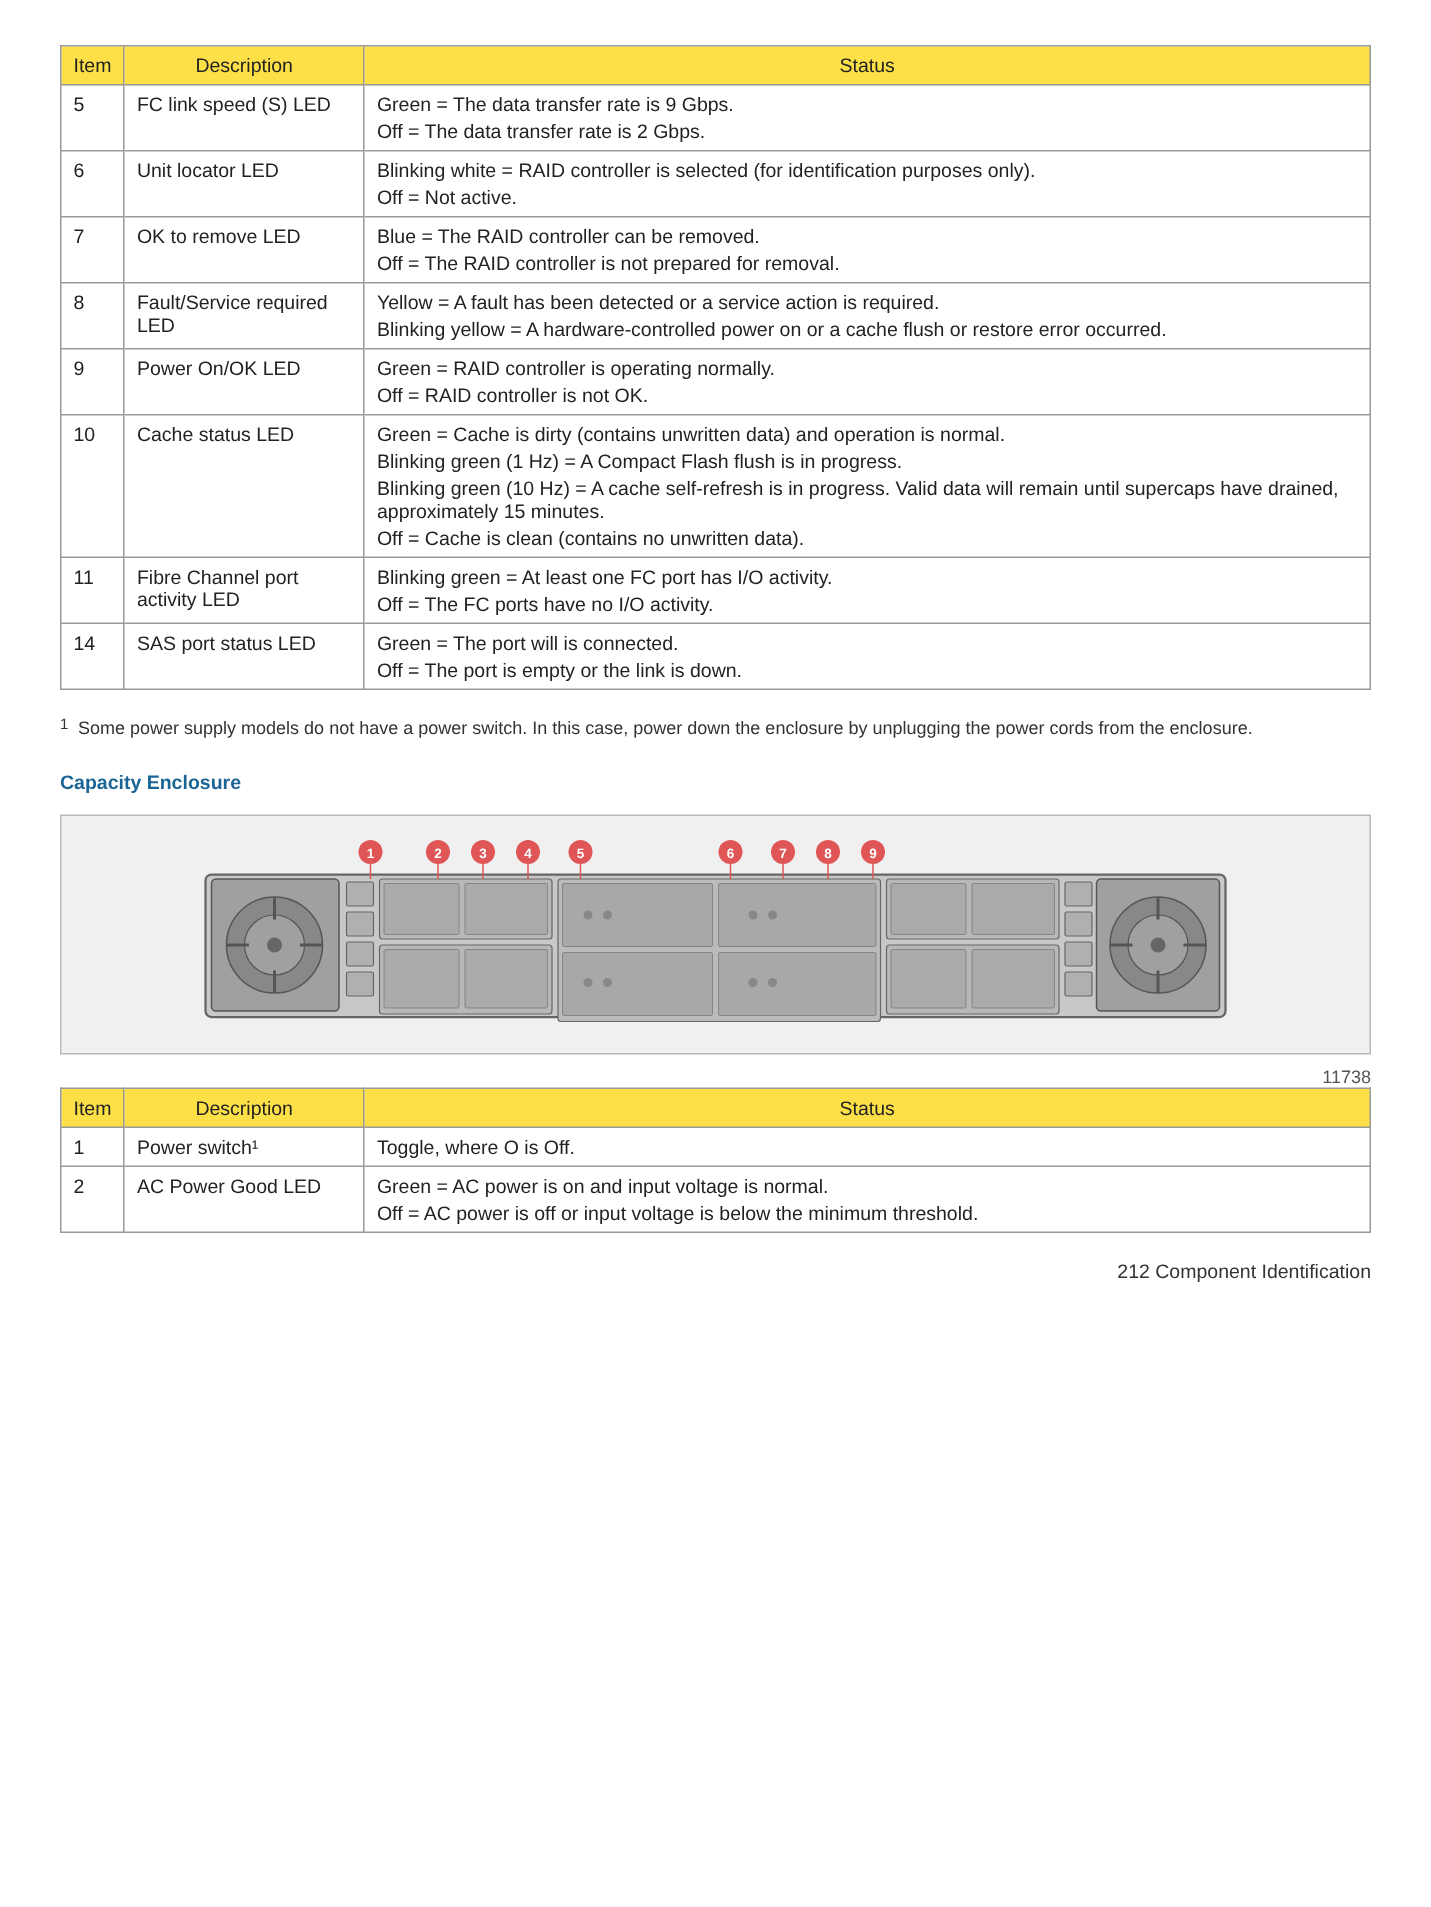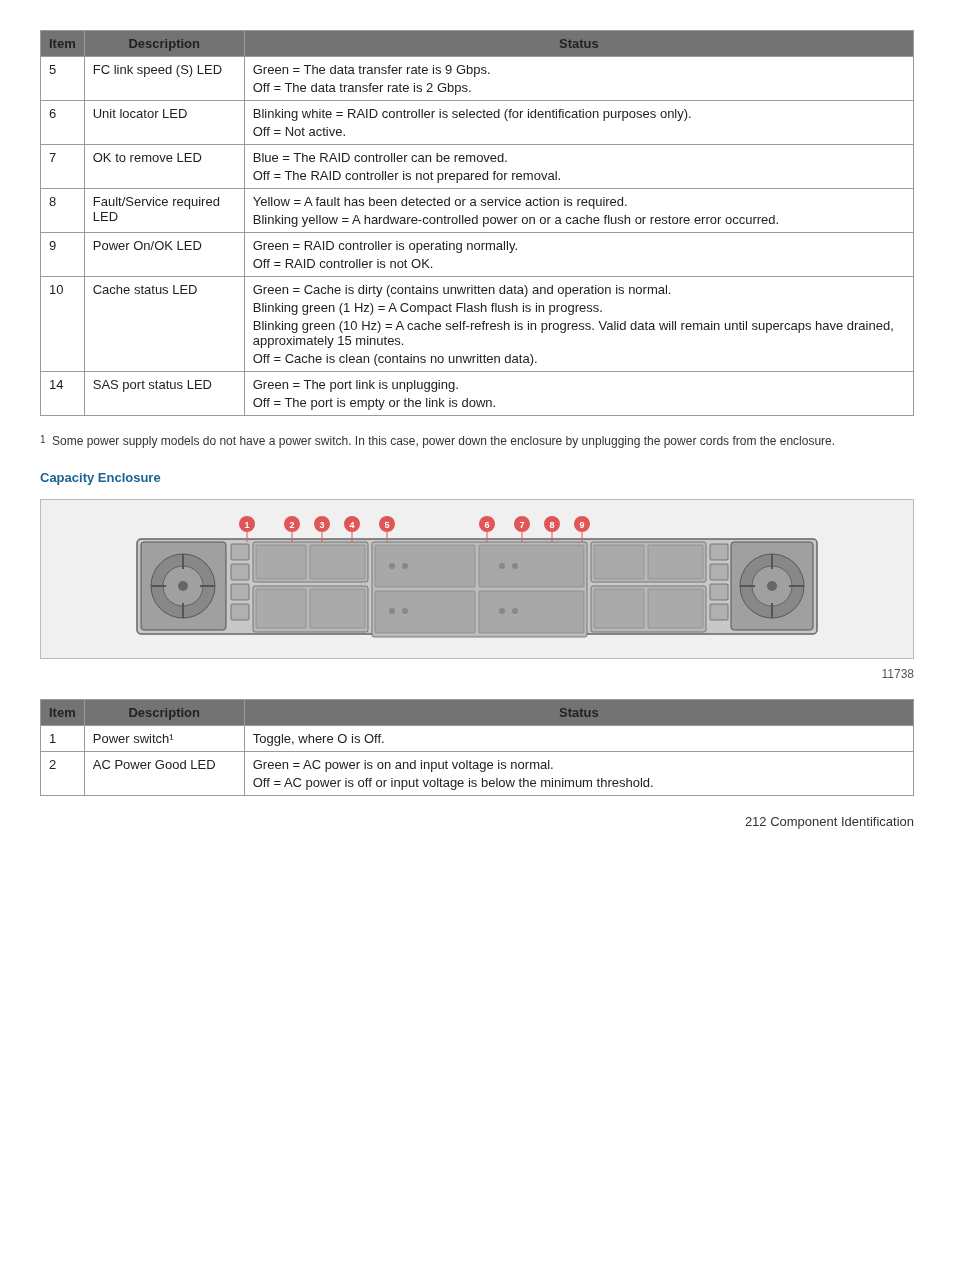--- a/index.html
+++ b/index.html
@@ -16,22 +16,22 @@
       border-collapse: collapse;
       margin-bottom: 18px;
     }
     th, td {
       border: 1px solid #999;
       padding: 5px 8px;
       vertical-align: top;
       font-size: 13px;
     }
     th {
-      font-weight: bold;
-      background: #737373;
+      font-weight: normal;
+      background: #fde047;
     }
     td:first-child {
       width: 42px;
       white-space: nowrap;
     }
     td:nth-child(2) {
       width: 160px;
     }
 
     .footnote {
@@ -68,21 +68,20 @@
 
     .diagram-svg {
       width: 700px;
       height: 130px;
     }
 
     .figure-number {
       text-align: right;
       font-size: 12px;
       color: #555;
-      margin-bottom: 18px;
     }
 
     .page-footer {
       font-size: 13px;
       color: #333;
       margin-top: 16px;
       text-align: right;
     }
 
     td p {
@@ -148,24 +147,32 @@
         <td>10</td>
         <td>Cache status LED</td>
         <td>
           <p>Green = Cache is dirty (contains unwritten data) and operation is normal.</p>
           <p>Blinking green (1 Hz) = A Compact Flash flush is in progress.</p>
           <p>Blinking green (10 Hz) = A cache self-refresh is in progress. Valid data will remain until supercaps have drained, approximately 15 minutes.</p>
           <p>Off = Cache is clean (contains no unwritten data).</p>
         </td>
       </tr>
       <tr>
+        <td>11</td>
+        <td>Fibre Channel port activity LED</td>
+        <td>
+          <p>Blinking green = At least one FC port has I/O activity.</p>
+          <p>Off = The FC ports have no I/O activity.</p>
+        </td>
+      </tr>
+      <tr>
         <td>14</td>
         <td>SAS port status LED</td>
         <td>
-          <p>Green = The port link is unplugging.</p>
+          <p>Green = The port will is connected.</p>
           <p>Off = The port is empty or the link is down.</p>
         </td>
       </tr>
     </tbody>
 </table>
 
 <div class="footnote">
   <sup>1</sup>
   <span id="footnote-text">Some power supply models do not have a power switch. In this case, power down the enclosure by unplugging the power cords from the enclosure.</span>
 </div>

